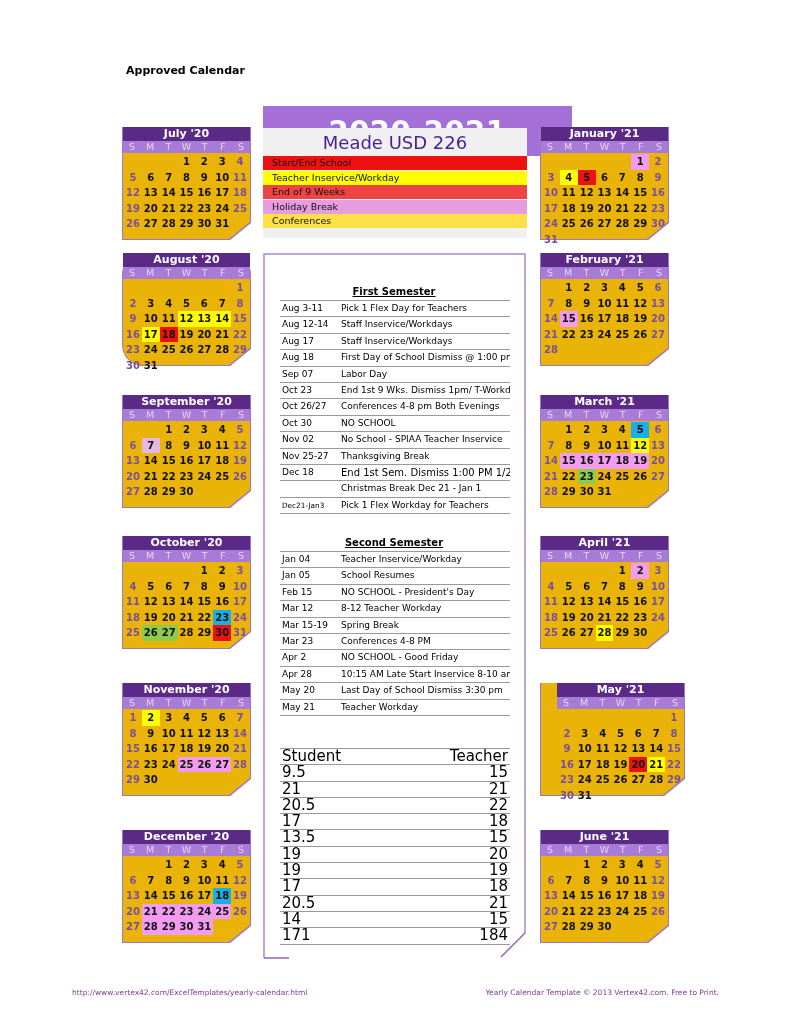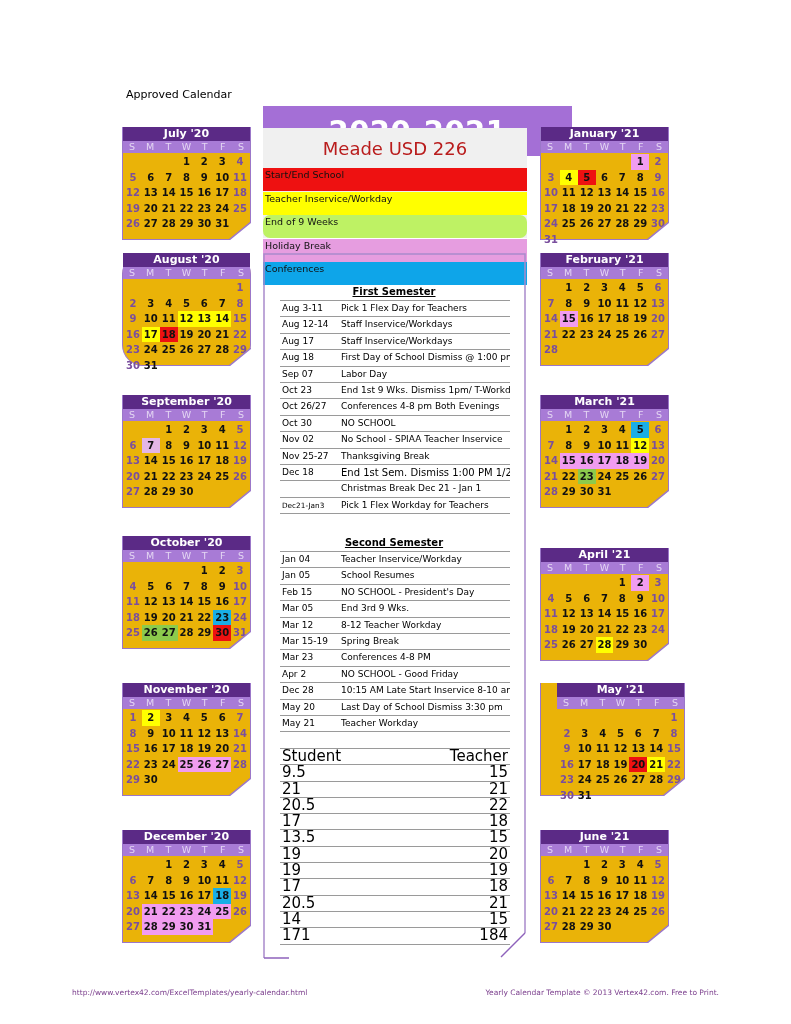--- a/index.html
+++ b/index.html
@@ -1,27 +1,27 @@
 <!DOCTYPE html>
 <html><head>
 <meta charset="utf-8">
 <style>
   html, body { margin: 0; padding: 0; background: #ffffff; }
   body { width: 791px; height: 1024px; position: relative; overflow: hidden;
          font-family: "DejaVu Sans", sans-serif; color: #000; }
 
-  .approved { position: absolute; left: 126px; top: 64px; font-size: 11px; font-weight: normal; margin-top: 24px; }
+  .approved { position: absolute; left: 126px; top: 64px; font-size: 11px; font-weight: bold; }
   .year-banner { position: absolute; left: 263px; top: 62px; width: 309px; height: 50px;
                  background: #a46fd6; color: #fff; font-size: 29px; font-weight: bold;
                  display: flex; align-items: center; justify-content: center; letter-spacing: 0.5px; margin-top: 44px; }
 
   .legend-box { position: absolute; left: 263px; top: 128px; width: 264px; height: 110px; background: #f0f0f0; }
-  .legend-title { height: 40px; display: flex; align-items: center; justify-content: center;
-                  font-size: 18px; color: #b91c1c; }
-  .legend-item { height: 23px; font-size: 9.5px; padding-left: 2px; line-height: 14px; color: #111; }
+  .legend-title { height: 28px; display: flex; align-items: center; justify-content: center;
+                  font-size: 18px; color: #4c1d95; }
+  .legend-item { height: 14px; font-size: 9.5px; padding-left: 9px; line-height: 14px; color: #111; }
   .legend-item + .legend-item { margin-top: 0.5px; }
 
   
   .month { position: absolute; width: 127px; height: 112px; border: 1px solid #9b77c9; border-top: none; background: #eab308; }
   .month .mhead { height: 14px; background: #5b2a86; color: #fff; font-weight: bold; font-size: 11px;
                   text-align: center; line-height: 14px; }
   .month .dow { display: grid; grid-template-columns: repeat(7, 1fr); height: 12px; background: #a87bd6;
                 color: #e4d6f3; font-size: 9.5px; text-align: center; line-height: 12px; }
   .month .grid { display: grid; grid-template-columns: repeat(7, 1fr); grid-auto-rows: 15.5px;
                  padding: 1px 1px 0 1px; }
@@ -58,23 +58,23 @@
 </head>
 <body>
 
 <div class="approved">Approved Calendar</div>
 <div class="year-banner">2020-2021</div>
 
 <div class="legend-box">
   <div class="legend-title">Meade USD 226</div>
   <div class="legend-item" style="background:#ee1111;">Start/End School</div>
   <div class="legend-item" style="background:#ffff00;">Teacher Inservice/Workday</div>
-  <div class="legend-item" style="background:#bef264;border-radius:7px;">End of 9 Weeks</div>
+  <div class="legend-item" style="background:#ef4444;">End of 9 Weeks</div>
   <div class="legend-item" style="background:#e69de0;">Holiday Break</div>
-  <div class="legend-item" style="background:#0ea5e9;">Conferences</div>
+  <div class="legend-item" style="background:#fde047;">Conferences</div>
 </div>
 
 <div class="month" style="left:122px; top:127px;">
     <div class="mhead">July '20</div>
     <div class="dow">
       <span>S</span>
       <span>M</span>
       <span>T</span>
       <span>W</span>
       <span>T</span>
@@ -524,21 +524,21 @@
       <span class="d we">28</span>
       <span class="d">29</span>
       <span class="d">30</span>
       <span class="d">31</span>
     </div>
     <svg class="corner" width="22" height="18">
       <polygon points="22,0 22,18 0,18" fill="#ffffff"></polygon>
       <line x1="22" y1="0" x2="0" y2="18" stroke="#9b77c9" stroke-width="1.5"></line>
     </svg>
   </div>
-<div class="month" style="left:540px; top:536px;margin-top:12px;">
+<div class="month" style="left:540px; top:536px;">
     <div class="mhead">April '21</div>
     <div class="dow">
       <span>S</span>
       <span>M</span>
       <span>T</span>
       <span>W</span>
       <span>T</span>
       <span>F</span>
       <span>S</span>
     </div>
@@ -761,41 +761,37 @@
       </div>
       <div class="ev">
         <span class="dt">Jan 05</span>
         <span class="tx">School Resumes</span>
       </div>
       <div class="ev">
         <span class="dt">Feb 15</span>
         <span class="tx">NO SCHOOL - President's Day</span>
       </div>
       <div class="ev">
-        <span class="dt">Mar 05</span>
-        <span class="tx">End 3rd 9 Wks.</span>
-      </div>
-      <div class="ev">
         <span class="dt">Mar 12</span>
         <span class="tx">8-12 Teacher Workday</span>
       </div>
       <div class="ev">
         <span class="dt">Mar 15-19</span>
         <span class="tx">Spring Break</span>
       </div>
       <div class="ev">
         <span class="dt">Mar 23</span>
         <span class="tx">Conferences 4-8 PM</span>
       </div>
       <div class="ev">
         <span class="dt">Apr 2</span>
         <span class="tx">NO SCHOOL - Good Friday</span>
       </div>
       <div class="ev">
-        <span class="dt">Dec 28</span>
+        <span class="dt">Apr 28</span>
         <span class="tx">10:15 AM Late Start  Inservice 8-10 am</span>
       </div>
       <div class="ev">
         <span class="dt">May 20</span>
         <span class="tx">Last Day of School Dismiss 3:30 pm</span>
       </div>
       <div class="ev">
         <span class="dt">May 21</span>
         <span class="tx">Teacher Workday</span>
       </div>

